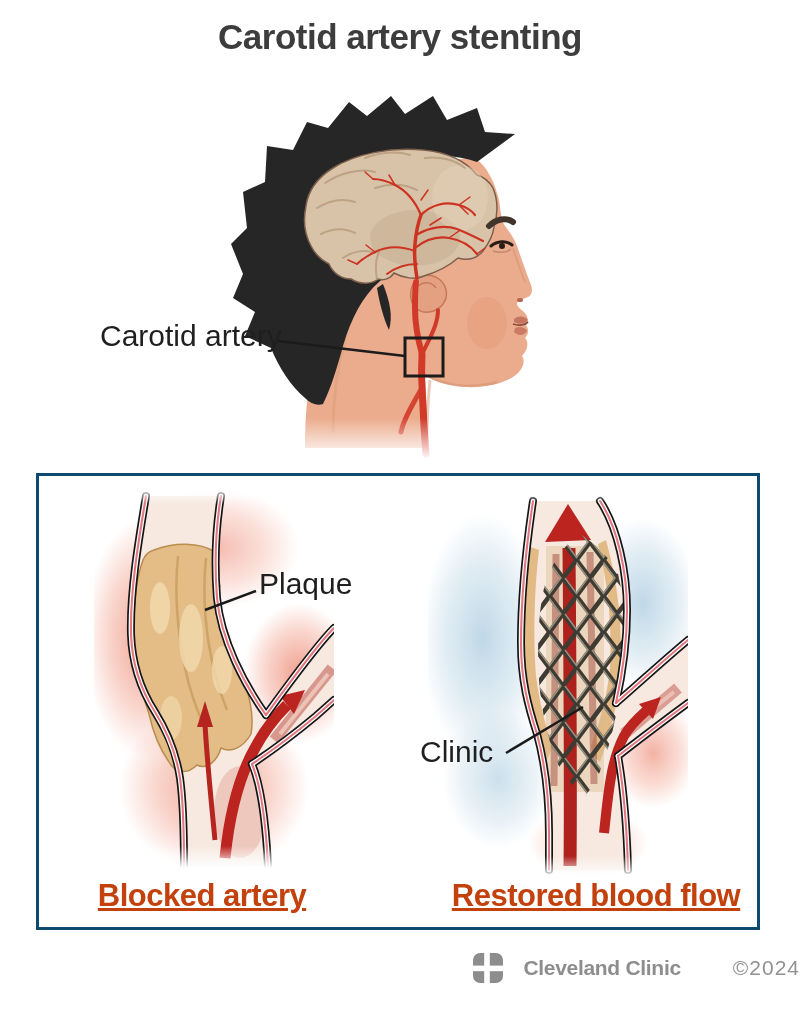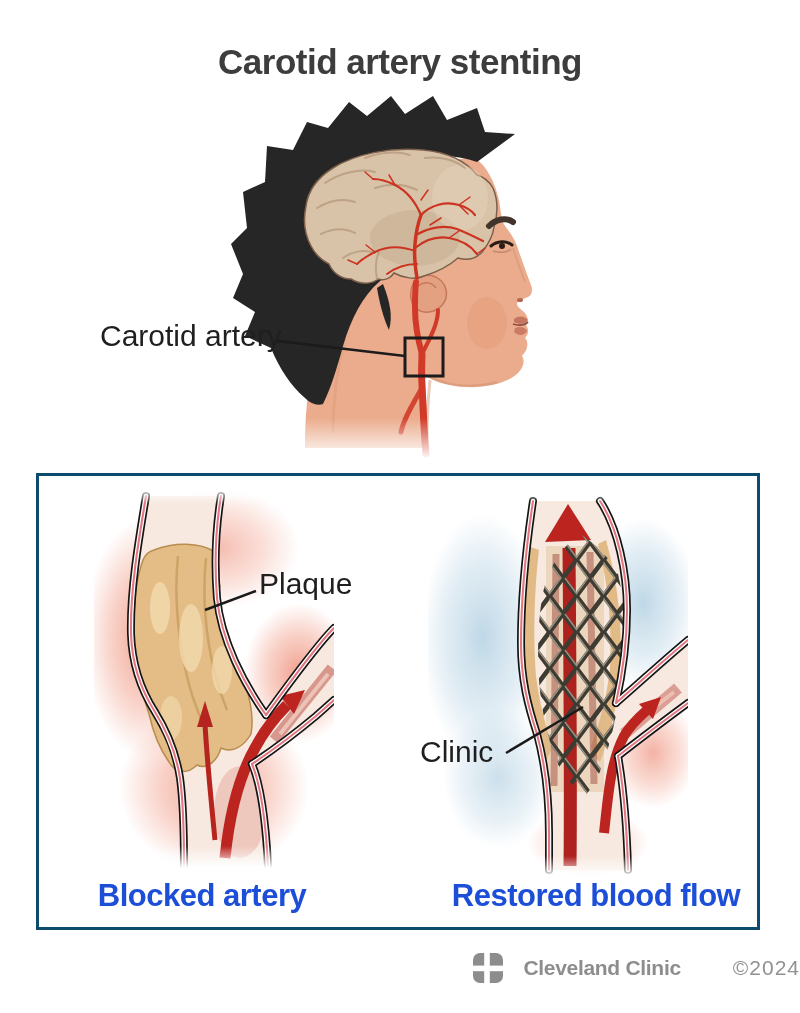--- a/index.html
+++ b/index.html
@@ -2,39 +2,39 @@
 <html><head>
 <meta charset="utf-8">
 <style>
   html,body{margin:0;padding:0;background:#ffffff;}
   #stage{
     position:relative;width:800px;height:1013px;background:#ffffff;overflow:hidden;
     font-family:"Liberation Sans","DejaVu Sans",sans-serif;
   }
   .abs{position:absolute;}
   #title{
-    left:0;top:42px;width:800px;text-align:center;
+    left:0;top:17px;width:800px;text-align:center;
     font-size:35px;font-weight:bold;letter-spacing:-0.5px;color:#3d3d3d;
   }
   .label{
     font-size:30px;color:#1f1f1f;line-height:1.05;white-space:nowrap;
   }
   #carotid-label{left:80px;top:320px;margin-left:20px;}
   #figure-panel{
     left:36px;top:473px;width:718px;height:451px;
     border:3px solid #0c4a6e;background:#ffffff;
   }
   #blocked-illo{left:55px;top:12px;}
   #stent-illo{left:389px;top:12px;}
   #anno-layer{left:0;top:0;width:718px;height:451px;pointer-events:none;z-index:5;}
   #plaque-label{left:220px;top:92px;z-index:6;}
   #stent-label{left:381px;top:260px;z-index:6;}
   .caption{
     position:absolute;top:402px;transform:translateX(-50%);
-    font-size:31px;font-weight:bold;letter-spacing:-0.5px;color:#1d4ed8;white-space:nowrap;z-index:6;
+    font-size:31px;font-weight:bold;letter-spacing:-0.5px;color:#c2410c;white-space:nowrap;z-index:6;text-decoration:underline;
   }
   #caption-left{left:163px;}
   #caption-right{left:557px;}
   #footer{
     left:0;top:948px;width:800px;height:40px;
     display:flex;align-items:center;justify-content:flex-end;gap:20px;
   }
   #brand{font-size:21px;font-weight:bold;color:#8d8d8d;letter-spacing:-0.3px;}
   #copyright{font-size:21px;color:#919191;margin-left:32px;letter-spacing:1px;}
 </style>

